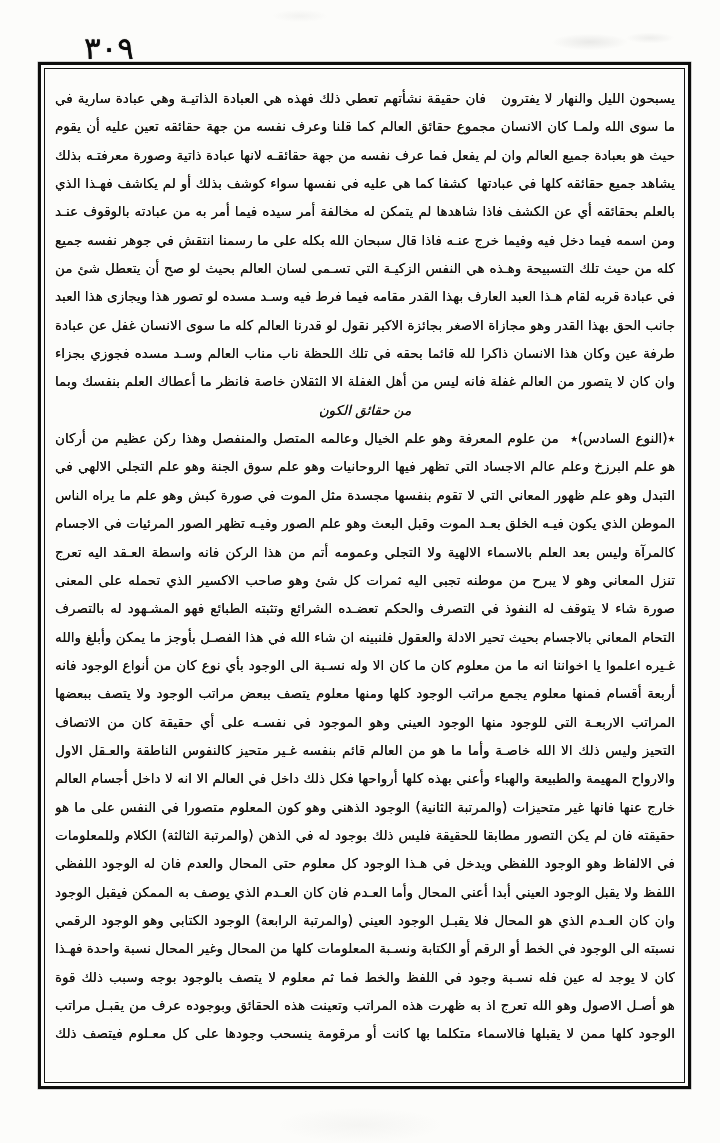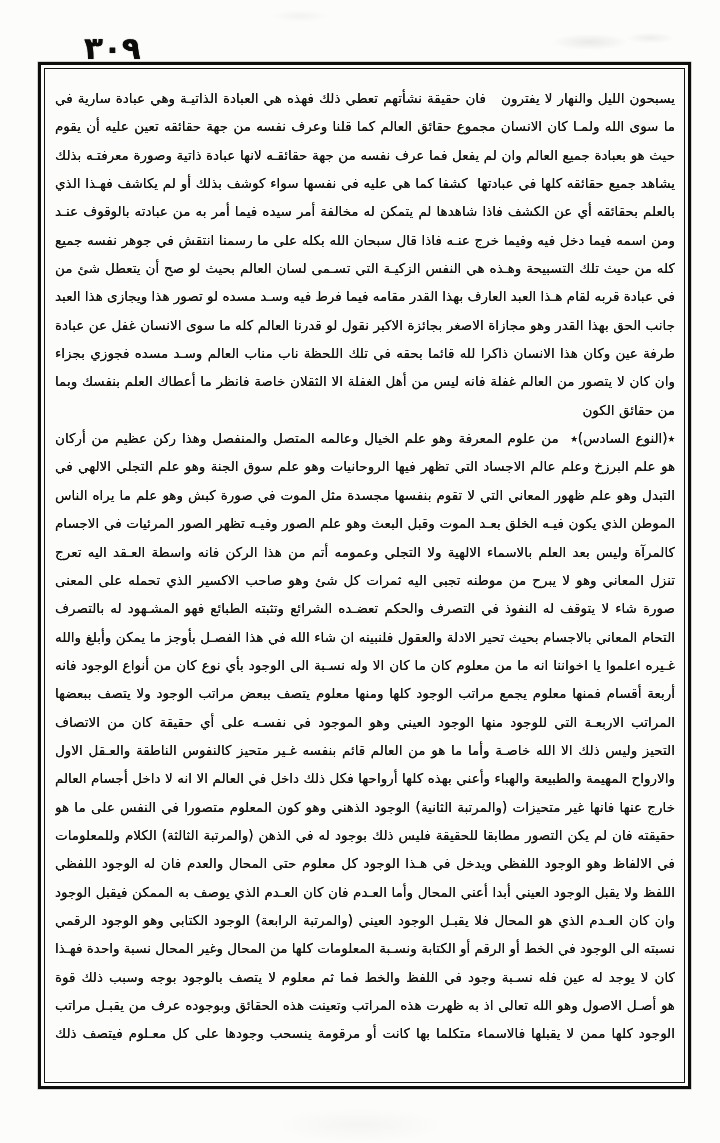--- a/index.html
+++ b/index.html
@@ -27,21 +27,21 @@
       radial-gradient(ellipse 35px 8px  at 650px 38px, rgba(70,70,70,0.08), transparent 70%),
       radial-gradient(ellipse 40px 9px  at 300px 16px, rgba(70,70,70,0.05), transparent 70%),
       radial-gradient(ellipse 30px 8px  at 640px 125px, rgba(70,70,70,0.05), transparent 70%),
       radial-gradient(ellipse 120px 25px at 360px 1125px, rgba(70,70,70,0.04), transparent 70%);
   }
   .page-number {
     position: absolute;
     top: 30px;
     left: 84px;
     font-size: 31px;
-    font-weight: bold;
+    font-weight: normal;
     color: #0c0c0c;
     letter-spacing: 2px;
     direction: rtl;
     text-shadow: 0 0 0.8px #000;
   }
   .frame-outer {
     position: absolute;
     left: 38px;
     top: 62px;
     width: 647px;
@@ -72,21 +72,22 @@
     white-space: normal;
   }
   
   .line::after {
     content: "";
     display: inline-block;
     width: 100%;
     height: 0;
   }
   .line.end {
-    text-align: right;
+    text-align: center;
+    font-style: italic;
   }
   .line.end::after { content: none; }
 </style>
 </head>
 <body>
 
 <div class="page">
   <div class="scan-noise"></div>
 
   <div class="page-number">٣٠٩</div>
@@ -121,16 +122,16 @@
     <div class="line">المراتب الاربعـة التي للوجود منها الوجود العيني وهو الموجود في نفسـه على أي حقيقة كان من الاتصاف بالدخول</div>
     <div class="line">التحيز وليس ذلك الا الله خاصـة وأما ما هو من العالم قائم بنفسه غـير متحيز كالنفوس الناطقة والعـقل الاول والنفس</div>
     <div class="line">والارواح المهيمة والطبيعة والهباء وأعني بهذه كلها أرواحها فكل ذلك داخل في العالم الا انه لا داخل أجسام العالم ولا</div>
     <div class="line">خارج عنها فانها غير متحيزات (والمرتبة الثانية) الوجود الذهني وهو كون المعلوم متصورا في النفس على ما هو عليه في</div>
     <div class="line">حقيقته فان لم يكن التصور مطابقا للحقيقة فليس ذلك بوجود له في الذهن (والمرتبة الثالثة) الكلام وللمعلومات وجود</div>
     <div class="line">في الالفاظ وهو الوجود اللفظي ويدخل في هـذا الوجود كل معلوم حتى المحال والعدم فان له الوجود اللفظي فانه يوجد في</div>
     <div class="line">اللفظ ولا يقبل الوجود العيني أبدا أعني المحال وأما العـدم فان كان العـدم الذي يوصف به الممكن فيقبل الوجود العيني</div>
     <div class="line">وان كان العـدم الذي هو المحال فلا يقبـل الوجود العيني (والمرتبة الرابعة) الوجود الكتابي وهو الوجود الرقمي وهو</div>
     <div class="line">نسبته الى الوجود في الخط أو الرقم أو الكتابة ونسـبة المعلومات كلها من المحال وغير المحال نسبة واحدة فهـذا المحال وان</div>
     <div class="line">كان لا يوجد له عين فله نسـبة وجود في اللفظ والخط فما ثم معلوم لا يتصف بالوجود بوجه وسبب ذلك قوة الوجود الذي</div>
-    <div class="line">هو أصـل الاصول وهو الله تعالى اذ به ظهرت هذه المراتب وتعينت هذه الحقائق وبوجوده عرف من يقبـل مراتب</div>
+    <div class="line">هو أصـل الاصول وهو الله تعرج اذ به ظهرت هذه المراتب وتعينت هذه الحقائق وبوجوده عرف من يقبـل مراتب</div>
     <div class="line">الوجود كلها ممن لا يقبلها فالاسماء متكلما بها كانت أو مرقومة ينسحب وجودها على كل معـلوم فيتصف ذلك المعلوم</div>
   </div>
 </div>
 
 </body></html>

